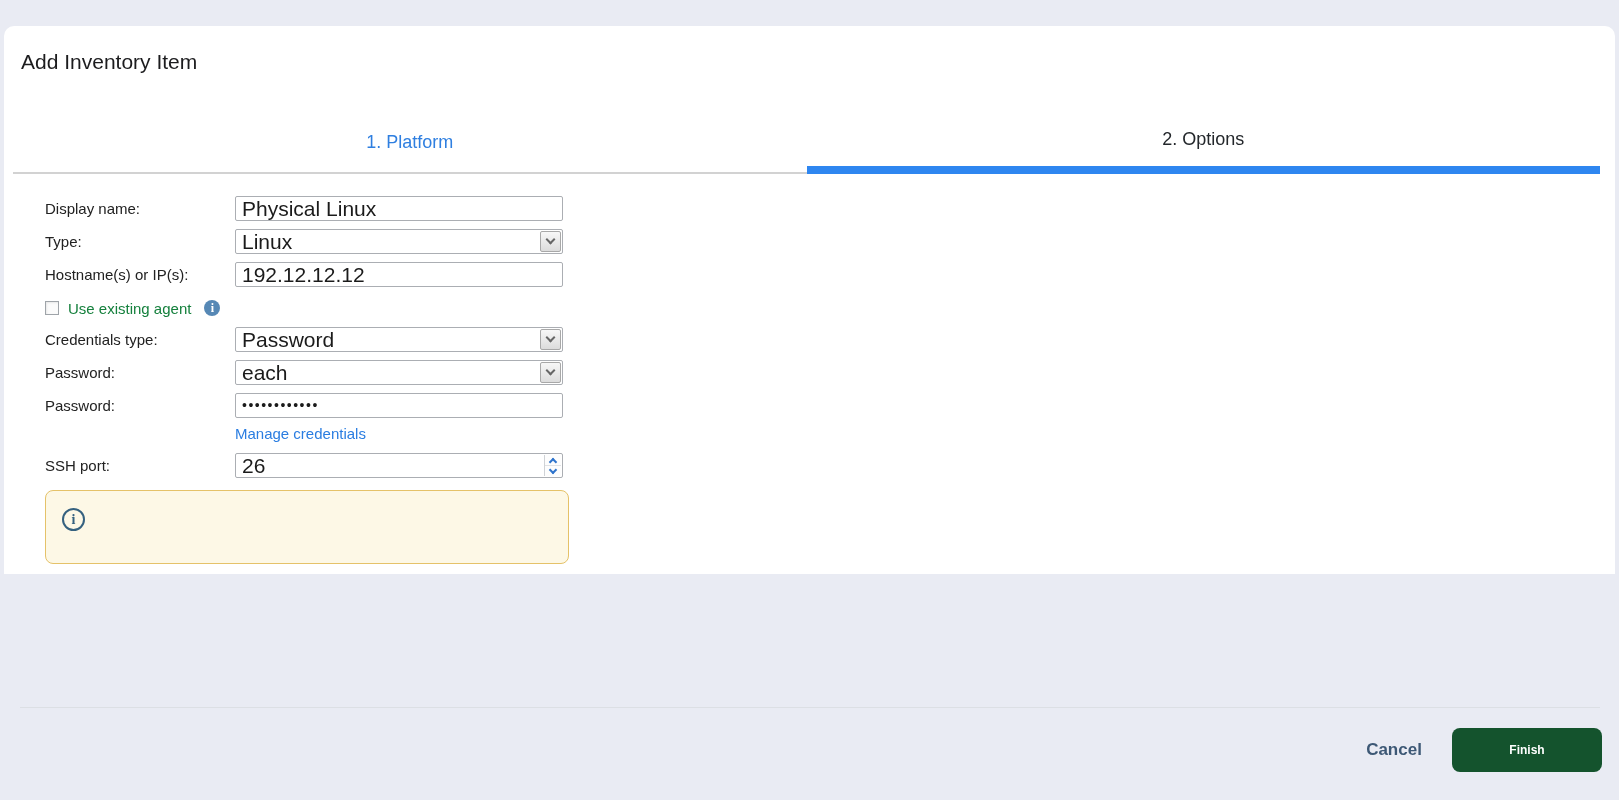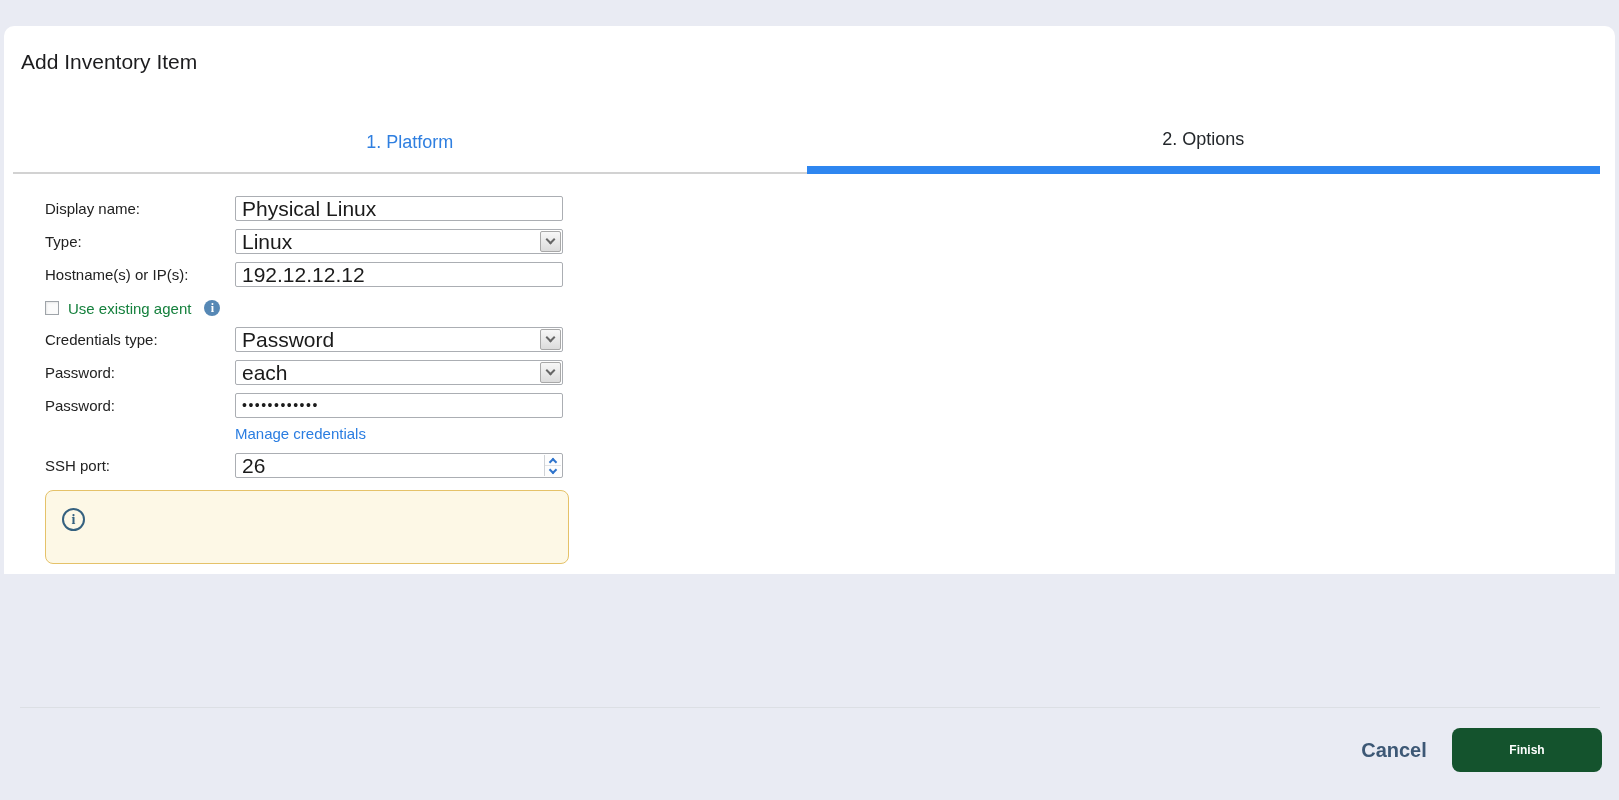--- a/index.html
+++ b/index.html
@@ -97,21 +97,21 @@
     position:absolute; left:52px; top:16px; width:450px;
     font-size:15px; line-height:20px; color:#2e2e2e;
   }
   
   .footer-divider {
     position:absolute; left:16px; top:681px; width:1580px; height:0;
     border-top:1px solid #dcdfe4;
   }
   .cancel-btn {
     position:absolute; left:1352px; top:712px; width:76px; height:24px;
-    font-size:20px; font-weight:bold; color:#3d5875; text-align:center;
+    font-size:17px; font-weight:bold; color:#3d5875; text-align:center;
     line-height:24px; background:none; border:none; cursor:pointer;
     font-family:"Liberation Sans", sans-serif;
   }
   .finish-btn {
     position:absolute; left:1448px; top:702px; width:150px; height:44px;
     background:#14532d; border:none; border-radius:8px;
     color:#ffffff; font-size:12px; font-weight:bold; cursor:pointer;
     font-family:"Liberation Sans", sans-serif;
   }
 </style>

